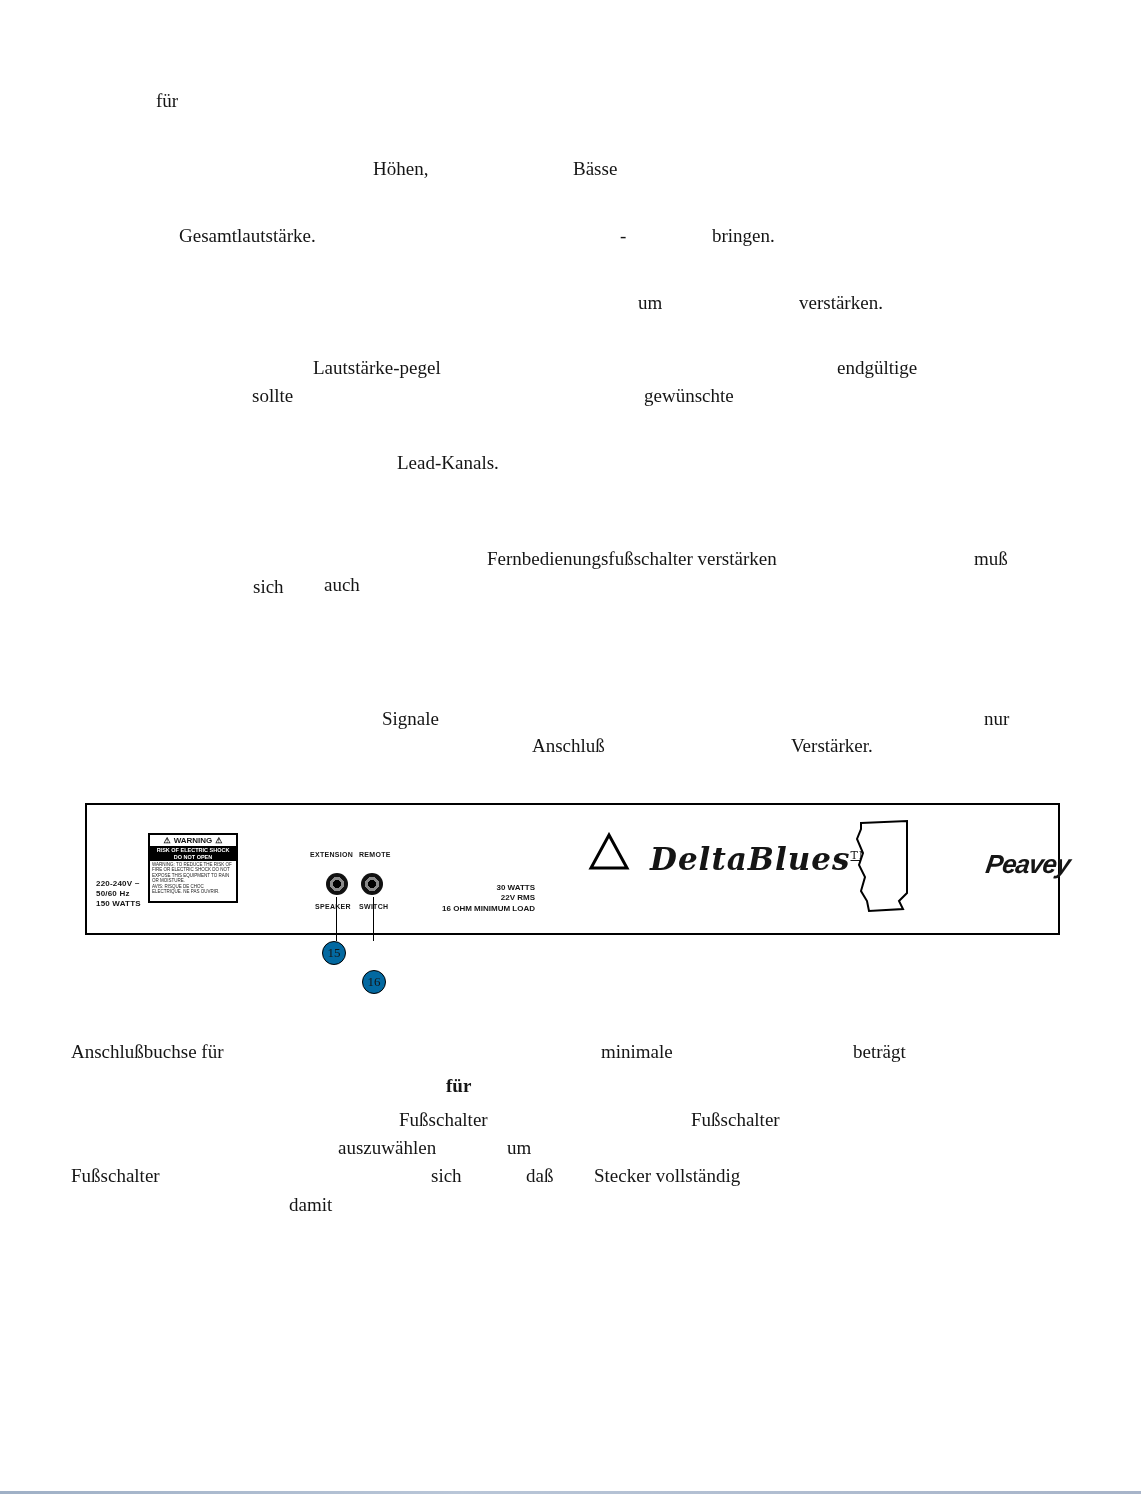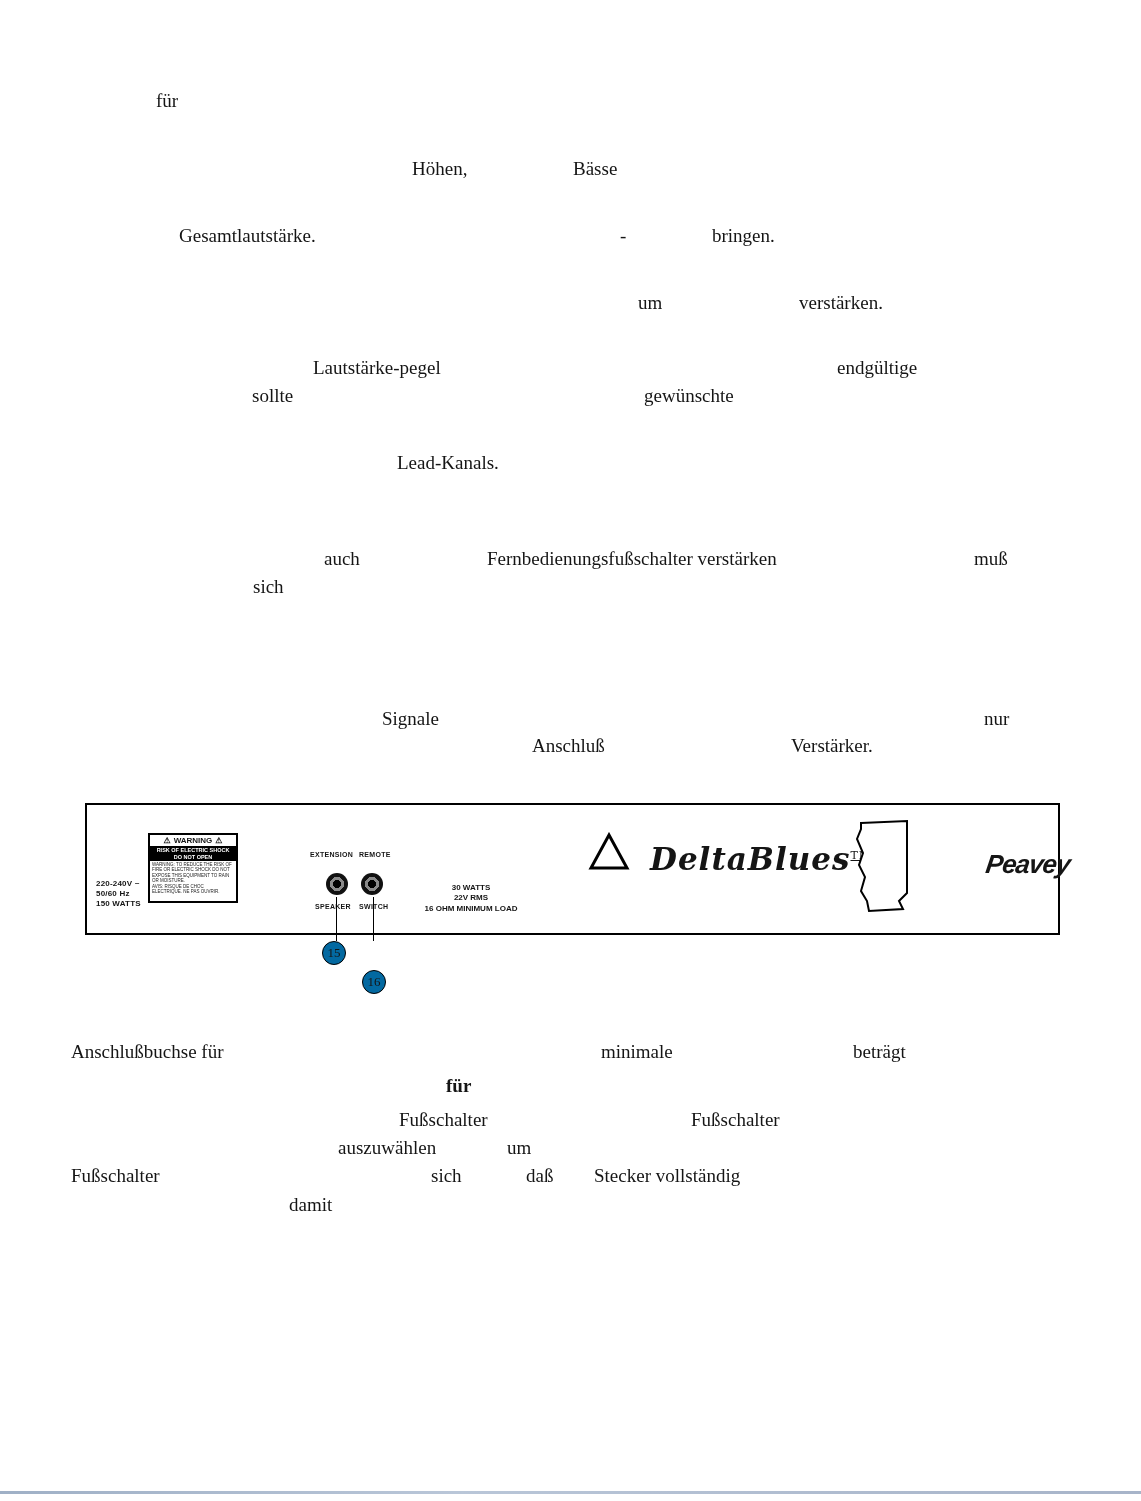--- a/index.html
+++ b/index.html
@@ -18,21 +18,21 @@
   .warn-title{display:flex;align-items:center;justify-content:center;gap:3px;
               font-size:8px;font-weight:bold;padding:1px 0;}
   .warn-title .tri{font-size:8px;}
   .warn-risk{background:#000;color:#fff;text-align:center;font-size:5.5px;font-weight:bold;
              line-height:1.2;padding:1px 0;}
   .warn-small{font-size:4.5px;line-height:1.15;padding:1px 2px 0 2px;color:#222;}
   .jlabel{position:absolute;font-family:"Liberation Sans",sans-serif;font-size:7px;
           font-weight:bold;letter-spacing:.3px;}
   .jack{position:absolute;width:22px;height:22px;border-radius:50%;
         background:radial-gradient(circle,#000 0 4px,#8a8a8a 4px 7px,#111 7px 11px);}
-  .watts{position:absolute;left:320px;top:78px;width:128px;text-align:center;
+  .watts{position:absolute;left:320px;top:78px;width:128px;text-align:right;
          font-family:"Liberation Sans",sans-serif;font-size:8px;font-weight:bold;line-height:1.3;}
   .tri-logo{position:absolute;left:501px;top:27px;}
   .ms-shape{position:absolute;left:766px;top:14px;}
   .brand{position:absolute;left:563px;top:36px;font-style:italic;font-weight:bold;
          font-size:31px;font-family:"DejaVu Serif",serif;letter-spacing:1px;}
   .brand sup{font-size:11px;font-style:normal;font-weight:normal;text-decoration:underline;}
   .peavey{position:absolute;left:899px;top:44px;font-family:"Liberation Sans",sans-serif;
           font-weight:bold;font-style:italic;font-size:26px;letter-spacing:-1px;
           transform:skewX(-8deg);}
   .callout-line{position:absolute;width:1px;background:#000;}
@@ -41,33 +41,33 @@
            font-family:"Liberation Serif",serif;background:#0369a1;}
   .bottom-line{position:absolute;left:0;top:1491px;width:1141px;height:3px;
                background:linear-gradient(90deg,#9fb0c6,#b9c6d8 40%,#a7b4c9);}
 </style>
 </head>
 <body>
 
 <div class="page">
 
   <span class="frag" style="left:156px;top:91px">für</span>
-  <span class="frag" style="left:412px;top:159px">Höhen,</span>
+  <span class="frag" style="left:373px;top:159px">Höhen,</span>
   <span class="frag" style="left:573px;top:159px">Bässe</span>
   <span class="frag" style="left:179px;top:226px">Gesamtlautstärke.</span>
   <span class="frag" style="left:620px;top:226px">-</span>
   <span class="frag" style="left:712px;top:226px">bringen.</span>
   <span class="frag" style="left:638px;top:293px">um</span>
   <span class="frag" style="left:799px;top:293px">verstärken.</span>
   <span class="frag" style="left:313px;top:358px">Lautstärke-pegel</span>
   <span class="frag" style="left:837px;top:358px">endgültige</span>
   <span class="frag" style="left:252px;top:386px">sollte</span>
   <span class="frag" style="left:644px;top:386px">gewünschte</span>
   <span class="frag" style="left:397px;top:453px">Lead-Kanals.</span>
-  <span class="frag" style="left:324px;top:549px">auch</span>
+  <span class="frag" style="left:324px;top:575px">auch</span>
   <span class="frag" style="left:487px;top:549px">Fernbedienungsfußschalter verstärken</span>
   <span class="frag" style="left:974px;top:549px">muß</span>
   <span class="frag" style="left:253px;top:577px">sich</span>
   <span class="frag" style="left:382px;top:709px">Signale</span>
   <span class="frag" style="left:984px;top:709px">nur</span>
   <span class="frag" style="left:532px;top:736px">Anschluß</span>
   <span class="frag" style="left:791px;top:736px">Verstärker.</span>
   <span class="frag" style="left:71px;top:1042px">Anschlußbuchse für</span>
   <span class="frag" style="left:601px;top:1042px">minimale</span>
   <span class="frag" style="left:853px;top:1042px">beträgt</span>

